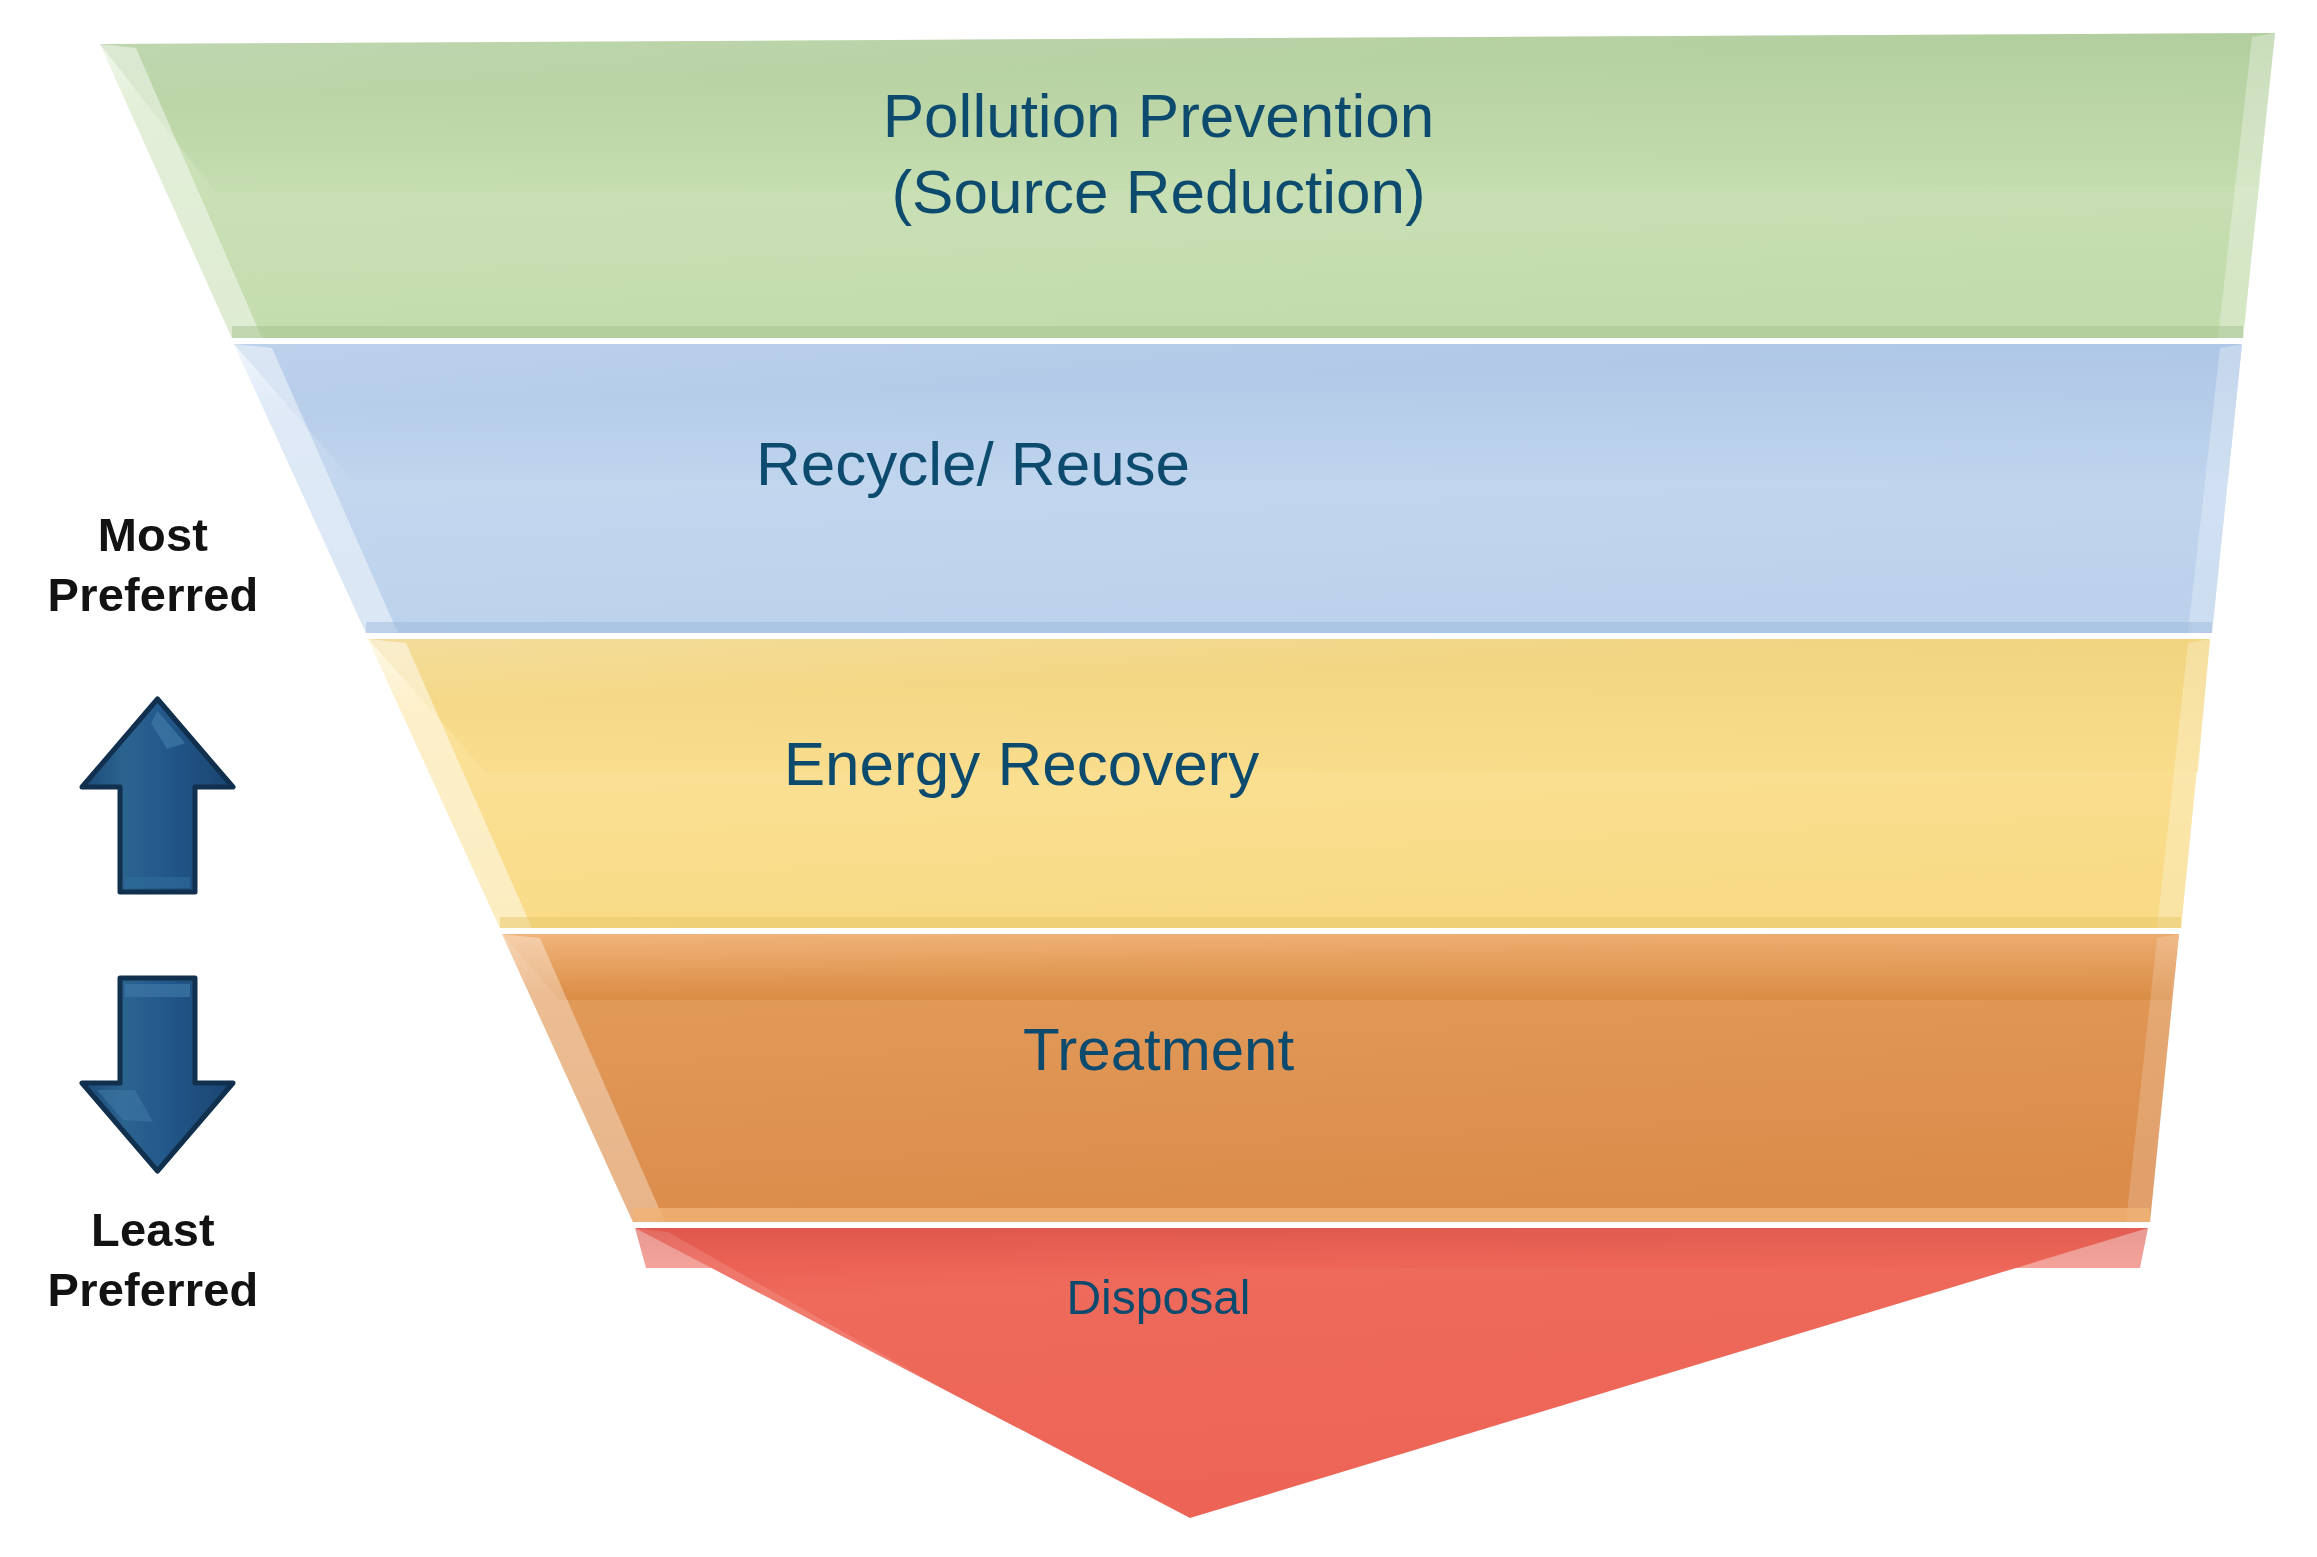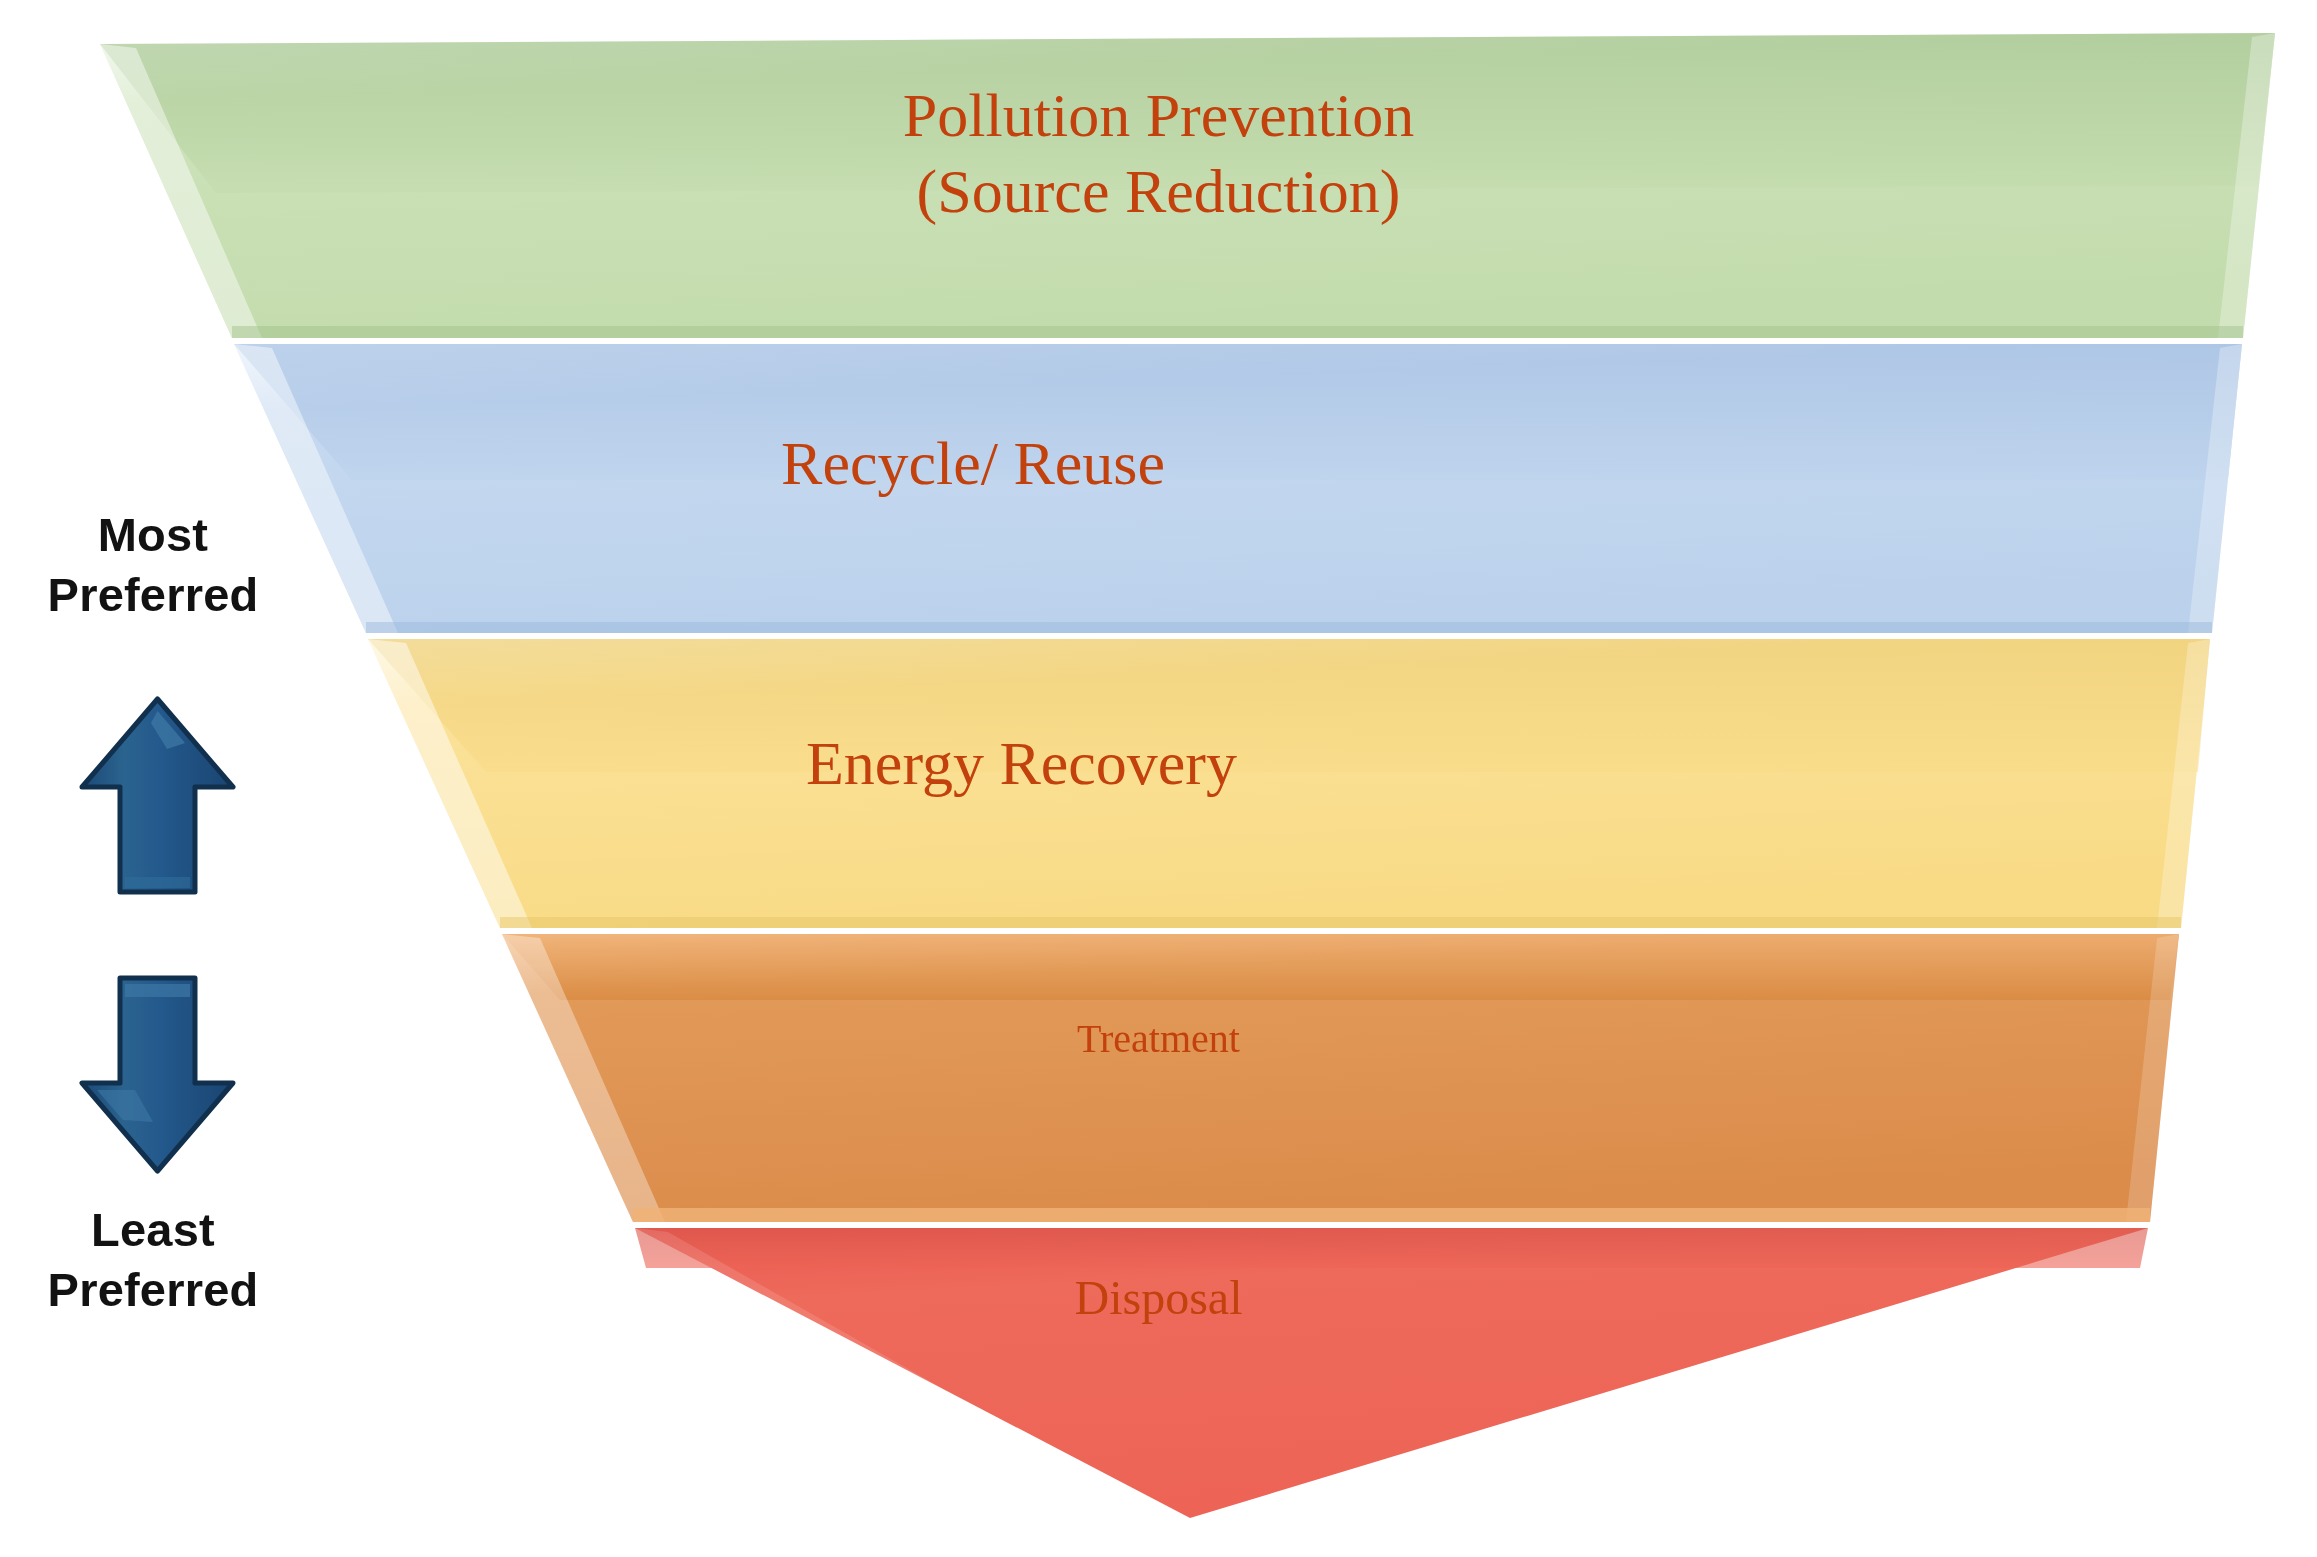--- a/index.html
+++ b/index.html
@@ -51,40 +51,40 @@
     position: absolute;
     left: 0; top: 0;
     width: 2317px;
     height: 1557px;
   }
   #pyramid svg { display: block; width: 2317px; height: 1557px; }
 
   .band-text {
     position: absolute;
     text-align: center;
-    font-family: Liberation Serif, serif;
-    color: #c2410c;
+    font-family: Liberation Sans, sans-serif;
+    color: #0c4a6e;
     white-space: nowrap;
     pointer-events: none;
   }
   #text-pollution {
     left: 0; top: 78px; width: 2317px;
     font-size: 62px; line-height: 1.22;
   }
   #text-recycle {
     left: 0; top: 428px; width: 1946px;
     font-size: 62px;
   }
   #text-energy {
     left: 0; top: 728px; width: 2043px;
     font-size: 62px;
   }
   #text-treatment {
     left: 0; top: 1015px; width: 2317px;
-    font-size: 40px;
+    font-size: 60px;
   }
   #text-disposal {
     left: 0; top: 1240px; width: 2317px;
     font-size: 48px;
     margin-top: 30px;
   }
   .band-line { display: block; }
 </style>
 </head>
 <body>

